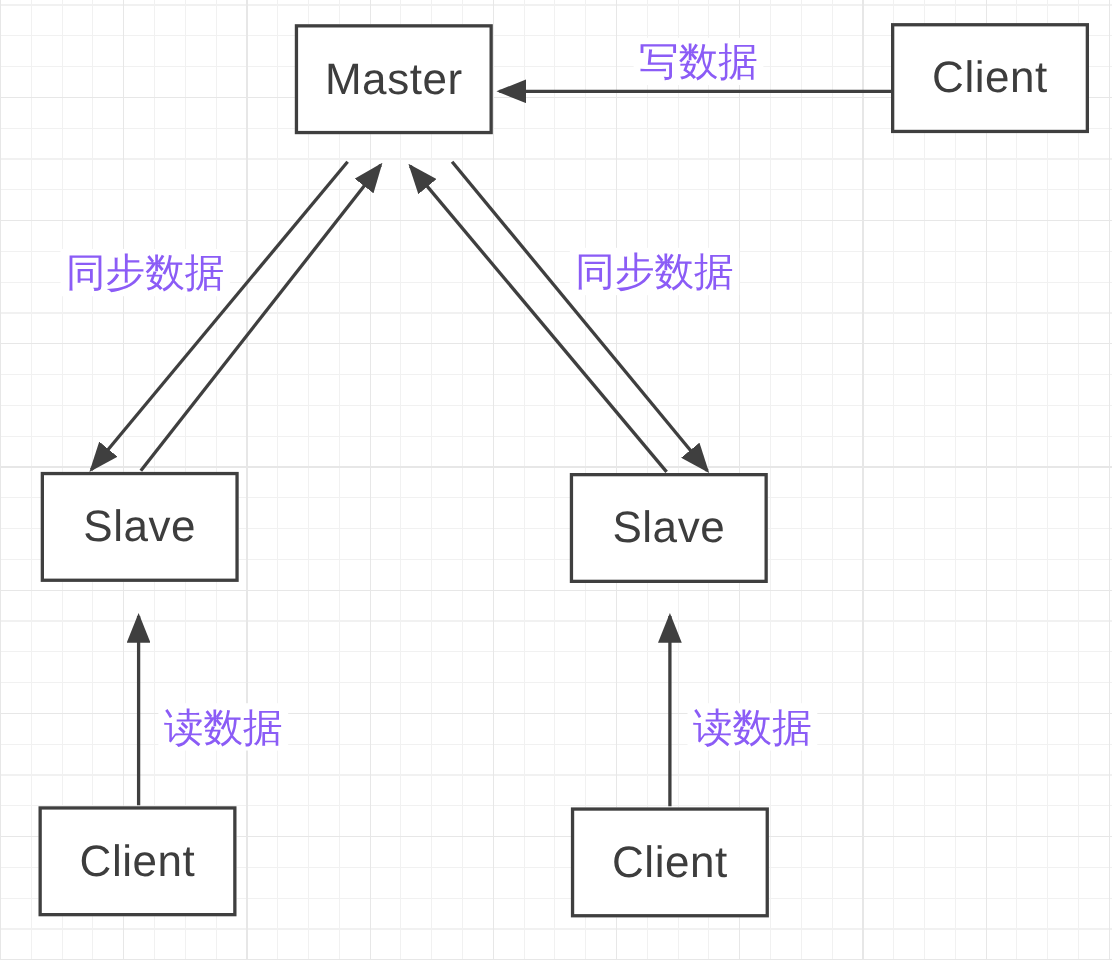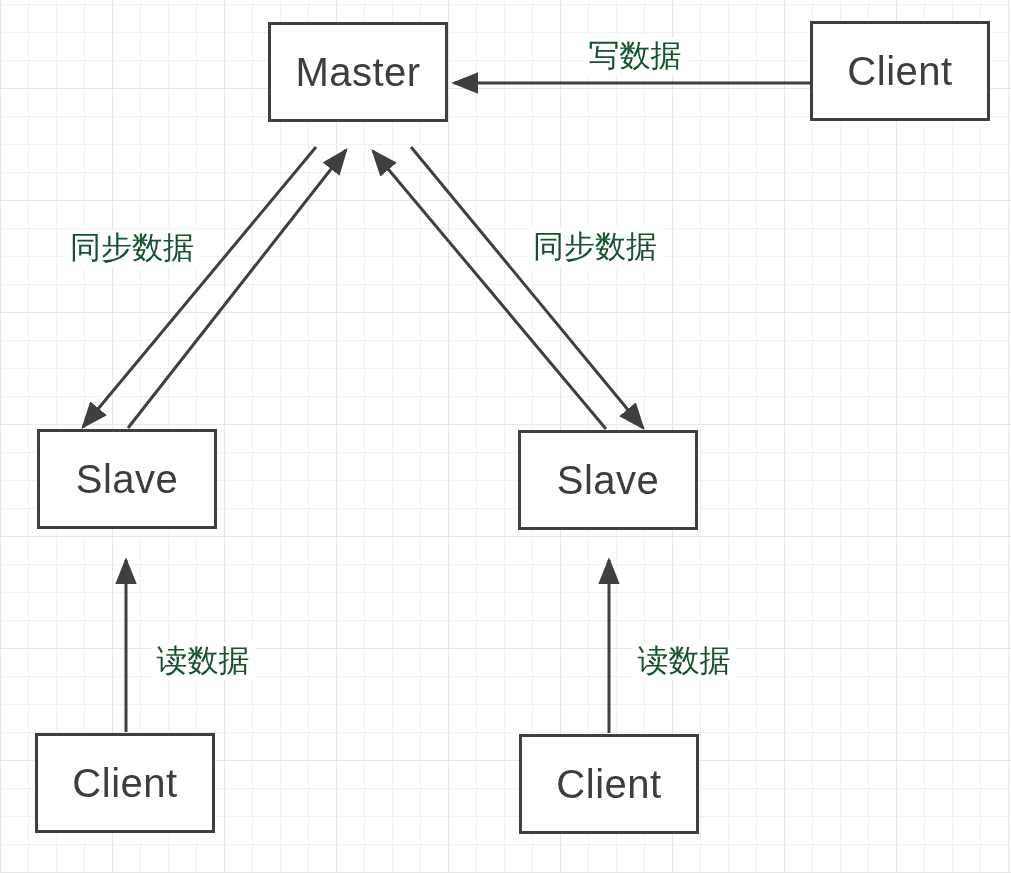--- a/index.html
+++ b/index.html
@@ -44,22 +44,22 @@
   }
   .node-label {
     font-size: 40px;
     color: #3d3d3d;
     letter-spacing: 0.5px;
     white-space: nowrap;
   }
   .edge-label {
     position: absolute;
     transform: translate(-50%, -50%);
-    font-size: 31px;
-    color: #14532d;
+    font-size: 36px;
+    color: #8b5cf6;
     background: #ffffff;
     padding: 1px 5px;
     line-height: 1.15;
     white-space: nowrap;
   }
 </style>
 </head>
 <body>
 
 <div class="canvas">

